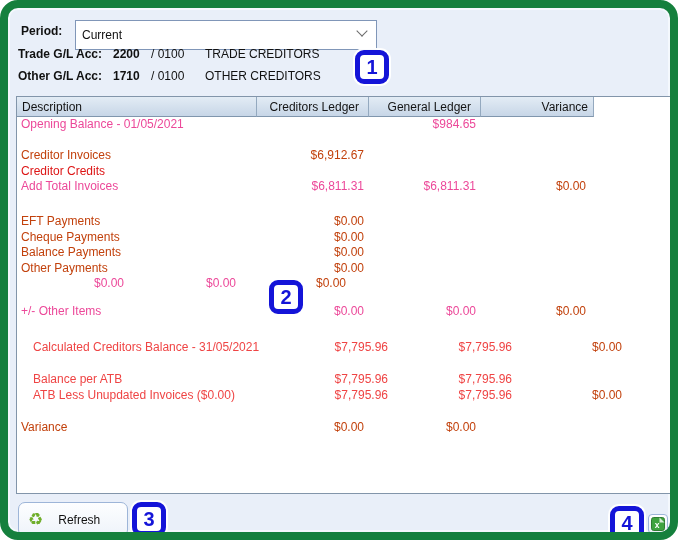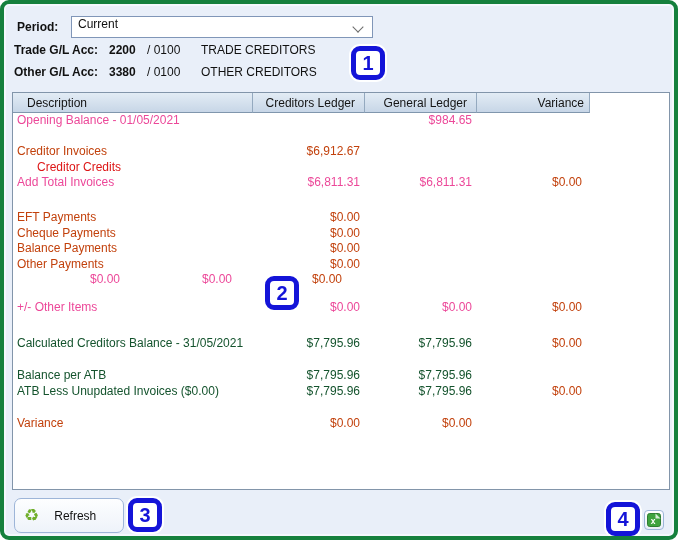--- a/index.html
+++ b/index.html
@@ -3,30 +3,30 @@
 <meta charset="utf-8">
 <style>
   html,body{margin:0;padding:0;}
   body{
     width:678px;height:540px;position:relative;background:#ffffff;
     font-family:"Liberation Sans",sans-serif;color:#111;
     -webkit-font-smoothing:antialiased;
   }
   .window{
     position:absolute;inset:0;background:#e9eff9;
-    border:4px solid #15803d;border-radius:9px;box-sizing:border-box;
+    border:8px solid #15803d;border-radius:18px;box-sizing:border-box;
     box-shadow:inset 0 0 0 2px #f4f8fd;overflow:hidden;
   }
   
   .lbl{position:absolute;font-size:12px;font-weight:bold;white-space:nowrap;}
   .period-label{left:13px;top:16px;}
   .dropdown{
-    position:absolute;left:67px;top:12px;width:302px;height:22px;
+    position:absolute;left:67px;top:12px;width:302px;height:30px;
     background:#fff;border:1px solid #8096b8;box-sizing:border-box;
-    display:flex;align-items:flex-start;font-size:12px;padding-left:6px;cursor:default;
+    display:flex;align-items:center;font-size:12px;padding-left:6px;cursor:default;
   }
   .dropdown .chev{
     position:absolute;right:10px;top:6px;width:7px;height:7px;
     border-right:1.6px solid #6b6b6b;border-bottom:1.6px solid #6b6b6b;
     transform:rotate(45deg);
   }
   .acc-row{position:absolute;left:0;height:16px;font-size:12px;white-space:nowrap;}
   .acc-row.trade{top:39px;}
   .acc-row.other{top:61px;}
   .acc-label{position:absolute;left:10px;font-weight:bold;}
@@ -38,31 +38,31 @@
     position:absolute;left:8px;top:88px;width:658px;height:398px;
     background:#fff;border:1px solid #8295aa;box-sizing:border-box;overflow:hidden;
   }
   .thead{display:flex;height:20px;}
   .th{
     background:linear-gradient(#e3ecf5,#c7d6e7);
     border-right:1px solid #94a9bf;border-bottom:1px solid #8096ad;
     box-sizing:border-box;font-size:12px;color:#141414;
     display:flex;align-items:center;white-space:nowrap;
   }
-  .th.desc{width:240px;padding-left:14px;}
+  .th.desc{width:240px;padding-left:5px;}
   .th.num{width:112px;justify-content:flex-end;padding-right:9px;}
   .th.var{width:113px;justify-content:flex-end;padding-right:5px;}
   .th-filler{flex:1;background:#fff;}
   .tbody{position:absolute;left:0;right:0;top:20px;bottom:0;overflow:hidden;}
   .trow{display:flex;height:15.5px;line-height:15.5px;font-size:12px;}
   .trow.spacer{height:15.5px;}
   .c-desc{width:240px;padding-left:4px;box-sizing:border-box;white-space:nowrap;overflow:visible;}
   .c-num{width:112px;text-align:right;padding-right:5px;box-sizing:border-box;white-space:nowrap;}
   .c-var{width:113px;text-align:right;padding-right:8px;box-sizing:border-box;white-space:nowrap;}
-  .blue{color:#ec4899;} .red{color:#dd1515;margin-left:20px;} .magenta{color:#14532d;} .black{color:#c2410c;}
+  .blue{color:#ec4899;} .red{color:#dd1515;} .magenta{color:#ef4444;margin-left:12px;} .black{color:#c2410c;}
   
   .refresh-btn{
     position:absolute;left:10px;top:494px;width:110px;height:35px;
     border:1px solid #9db5d8;border-radius:7px;
     background:linear-gradient(#fdfeff,#eef3fa);
     font-family:"Liberation Sans",sans-serif;font-size:12px;color:#111;
     display:flex;align-items:center;cursor:pointer;padding:0;
   }
   .recycle{color:#6fae2a;font-size:17px;margin:0 15px 0 9px;line-height:1;}
   .excel-btn{
@@ -96,21 +96,21 @@
   </div>
 
   <div class="acc-row trade">
     <span class="acc-label">Trade G/L Acc:</span>
     <span class="acc-code">2200</span>
     <span class="acc-sub">/ 0100</span>
     <span class="acc-name">TRADE CREDITORS</span>
   </div>
   <div class="acc-row other">
     <span class="acc-label">Other G/L Acc:</span>
-    <span class="acc-code">3380</span>
+    <span class="acc-code">1710</span>
     <span class="acc-sub">/ 0100</span>
     <span class="acc-name">OTHER CREDITORS</span>
   </div>
 
   <div class="rtable">
     <div class="thead">
       <div class="th desc">Description</div>
       <div class="th num">Creditors Ledger</div>
       <div class="th num">General Ledger</div>
       <div class="th var">Variance</div>

